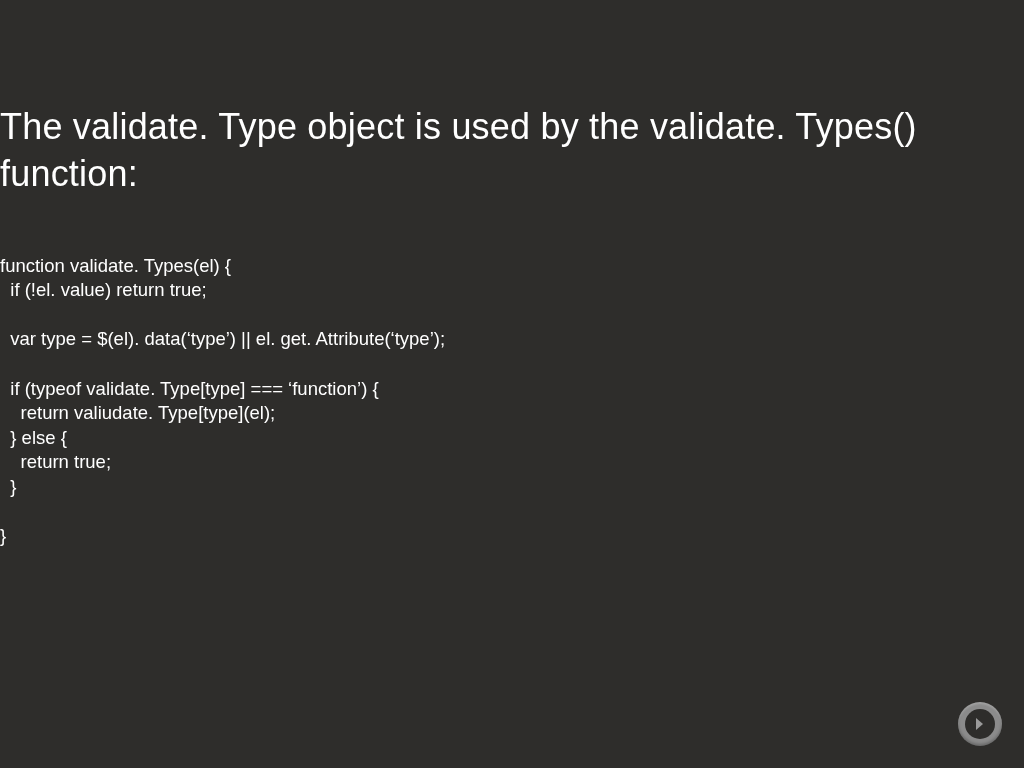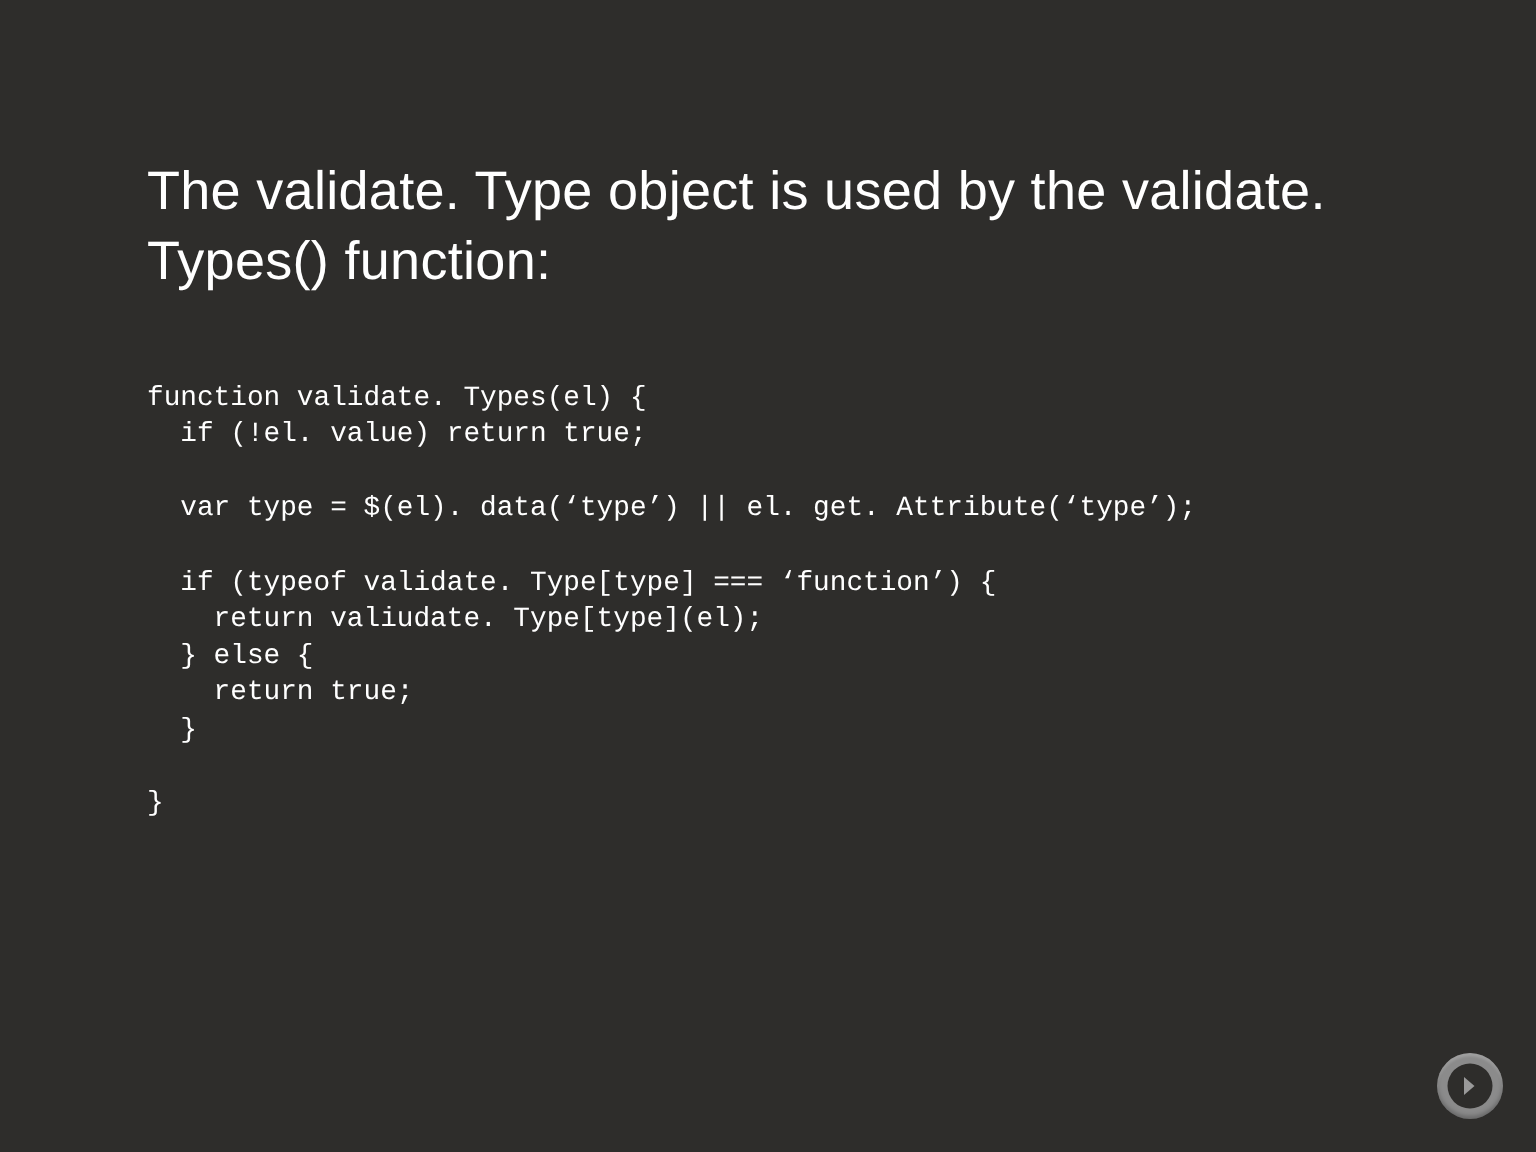--- a/index.html
+++ b/index.html
@@ -13,34 +13,33 @@
       overflow: hidden;
     }
     body {
       background-color: #2e2d2b;
       font-family: Arial, Helvetica, sans-serif;
       color: #ffffff;
       position: relative;
     }
     .content {
       padding-top: 104px;
-      padding-left: 98px;
       padding-right: 60px;
     }
     .title {
       font-size: 36px;
       line-height: 1.3;
       font-weight: normal;
       margin-bottom: 56px;
       letter-spacing: 0.2px;
     }
     .code-block {
       font-size: 18.5px;
       line-height: 1.33;
-      font-family: Liberation Mono, monospace;
+      font-family: Liberation Sans, sans-serif;
       white-space: pre;
     }
     .next-button {
       position: absolute;
       right: 22px;
       bottom: 22px;
       width: 44px;
       height: 44px;
       border-radius: 50%;
       background-color: #8b8b8b;

